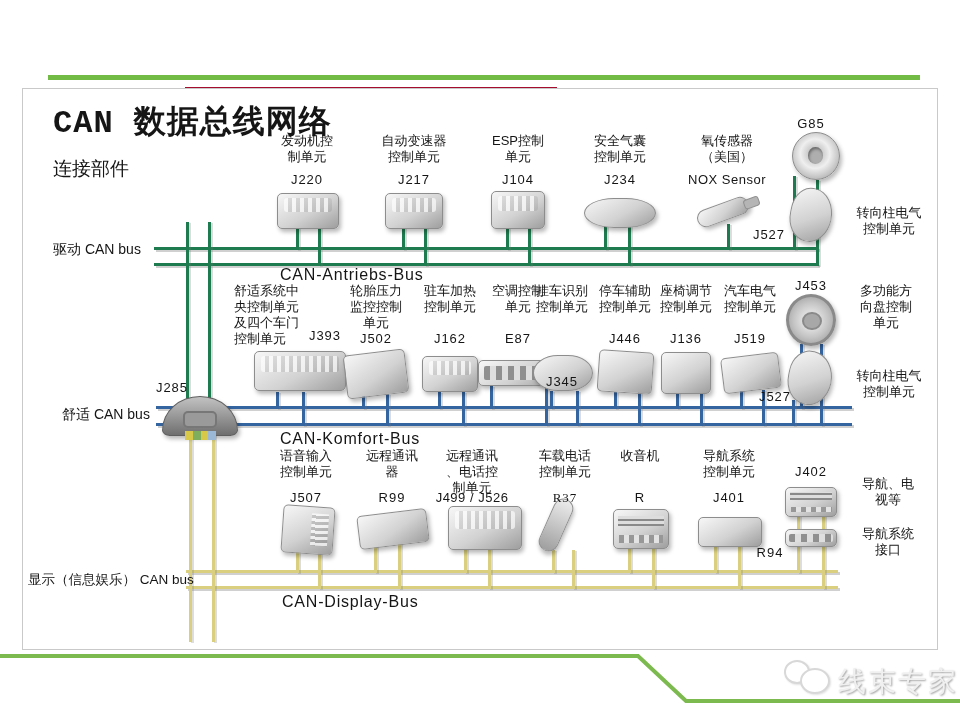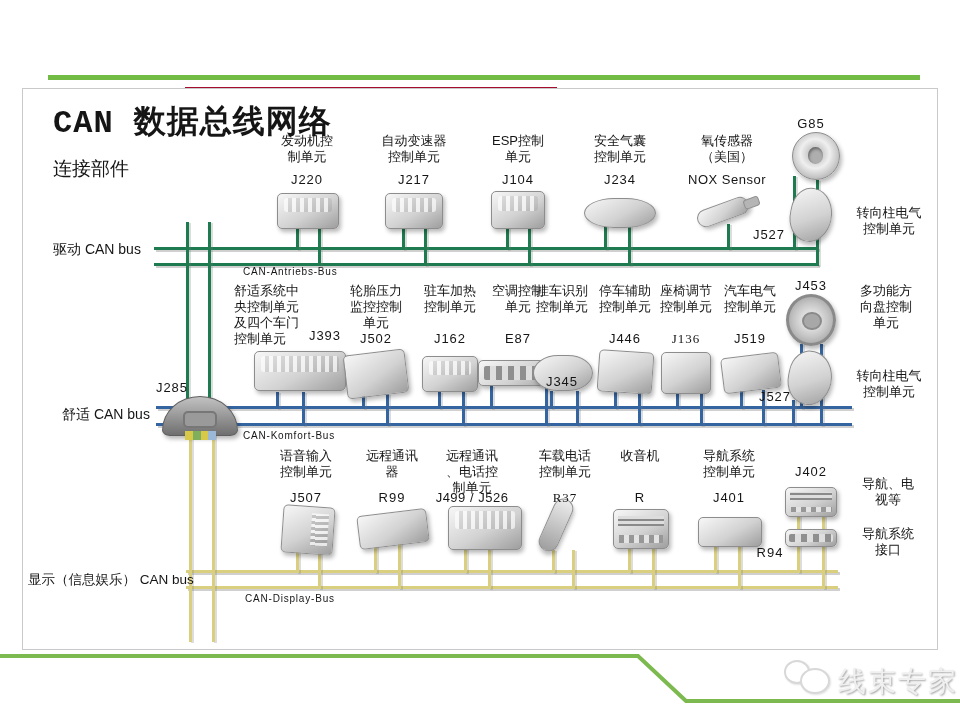--- a/index.html
+++ b/index.html
@@ -31,21 +31,21 @@
   .bl-y{background:var(--bus-yellow);}
   .drop{width:3px;box-shadow:2px 1px 0 rgba(120,120,120,.25);}
   .dg{background:var(--bus-green);}
   .db{background:var(--bus-blue);}
   .dy{background:var(--bus-yellow);}
   
   .nm{font-size:13px;line-height:16px;text-align:center;white-space:pre-line;}
   .nm.left{text-align:left;}
   .code{font-size:13px;letter-spacing:1px;text-align:center;}
   .buslabel{font-size:14px;white-space:nowrap;}
-  .bussub{font-size:10px;letter-spacing:.8px;white-space:nowrap;}
+  .bussub{font-size:16px;letter-spacing:.8px;white-space:nowrap;margin-left:37px;}
   
   .icon{background:linear-gradient(150deg,#f7f7f7 0%,#d2d2d2 55%,#9e9e9e 100%);
         border:1px solid #8d8d8d;border-radius:5px;box-shadow:2px 3px 4px rgba(0,0,0,.28);}
   .ridged::before{content:"";position:absolute;left:6px;right:6px;top:4px;height:42%;
         background:repeating-linear-gradient(90deg,rgba(255,255,255,.65) 0 4px,rgba(0,0,0,.08) 4px 8px);border-radius:3px;}
   .dome{border-radius:50% / 60%;}
   .sensor{border-radius:10px;transform:rotate(-20deg);}
   .sensor::after{content:"";position:absolute;right:-12px;top:25%;width:14px;height:50%;
         background:#b5b5b5;border:1px solid #909090;border-radius:3px;}
   .ring{border-radius:50%;background:radial-gradient(circle at 48% 45%,#c9c9c9 0 18%,#efefef 42%,#b3b3b3 78%,#969696 100%);}
@@ -222,21 +222,21 @@
 单元</div>
   <div class="abs code" style="left:473px;top:331px;width:90px;">E87</div>
   <div class="abs nm" style="left:517px;top:283px;width:90px;">挂车识别
 控制单元</div>
   <div class="abs code" style="left:517px;top:331px;width:90px;margin-top:43px;">J345</div>
   <div class="abs nm" style="left:580px;top:283px;width:90px;">停车辅助
 控制单元</div>
   <div class="abs code" style="left:580px;top:331px;width:90px;">J446</div>
   <div class="abs nm" style="left:641px;top:283px;width:90px;">座椅调节
 控制单元</div>
-  <div class="abs code" style="left:641px;top:331px;width:90px;font-family:Liberation Serif, serif;">J136</div>
+  <div class="abs code" style="left:641px;top:331px;width:90px;">J136</div>
   <div class="abs nm" style="left:705px;top:283px;width:90px;">汽车电气
 控制单元</div>
   <div class="abs code" style="left:705px;top:331px;width:90px;">J519</div>
   <div class="abs code" style="left:786px;top:278px;width:50px;">J453</div>
   <div class="abs nm" style="left:844px;top:283px;width:84px;">多功能方
 向盘控制
 单元</div>
   <div class="abs code" style="left:752px;top:389px;width:46px;">J527</div>
   <div class="abs nm" style="left:840px;top:368px;width:98px;">转向柱电气
 控制单元</div>

